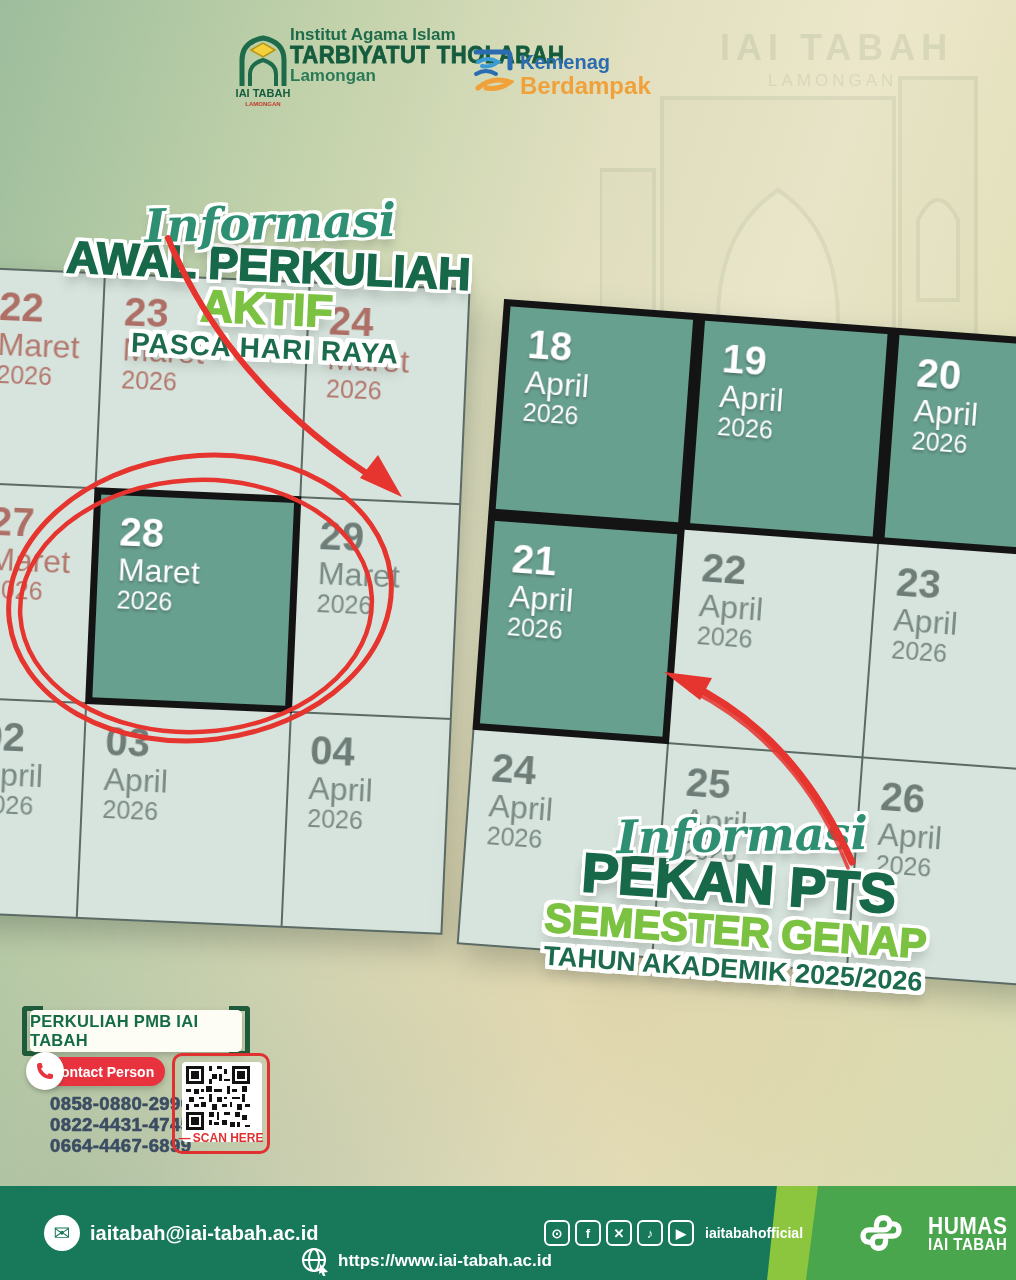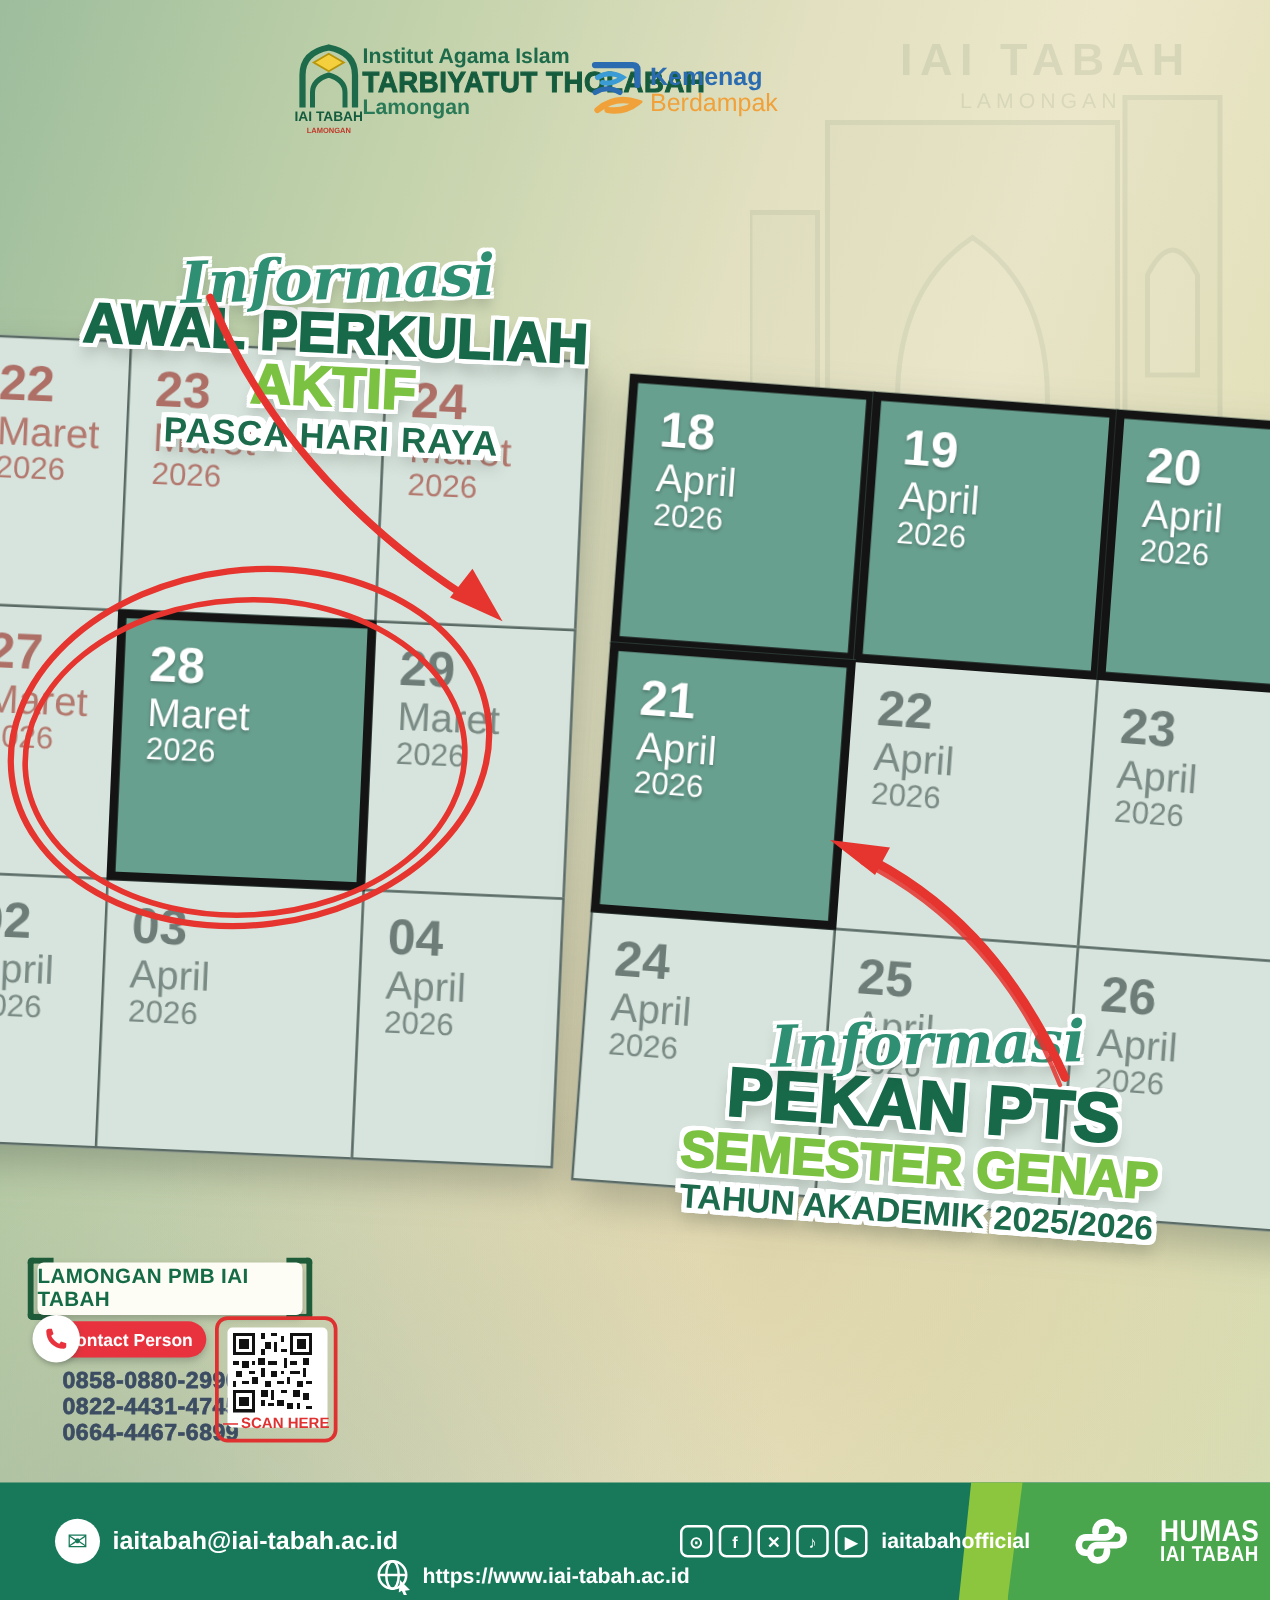--- a/index.html
+++ b/index.html
@@ -8,28 +8,28 @@
     background:
       radial-gradient(90% 60% at 8% 96%, rgba(150,175,150,.55), rgba(150,175,150,0) 60%),
       radial-gradient(70% 45% at 60% 78%, rgba(214,200,150,.55), rgba(214,200,150,0) 70%),
       linear-gradient(108deg,#9dbd9c 0%,#c2d2ab 24%,#e2e0c0 46%,#ece7ca 62%,#e2e0ba 80%,#d6dcb2 100%);}
   .abs{position:absolute;}
   
   #building{left:600px;top:20px;width:416px;height:900px;opacity:.13;}
   
   .hdr-text{line-height:1.05;}
   #iai-logo{left:234px;top:34px;width:58px;height:76px;}
-  #inst-block{left:290px;top:36px;}
+  #inst-block{left:290px;top:26px;}
   #inst-l1{font-size:17px;font-weight:bold;color:#1d6b4a;}
   #inst-l2{font-size:22px;font-weight:bold;color:#155c3e;letter-spacing:.5px;transform:scaleY(1.05);-webkit-text-stroke:.8px #155c3e;}
   #inst-l3{font-size:17px;font-weight:bold;color:#2a7a57;}
   #kemenag-icon{left:472px;top:48px;width:42px;height:46px;}
   #kemenag-block{left:520px;top:52px;}
   #kemenag-l1{font-size:20px;font-weight:bold;color:#2b6cb0;}
-  #kemenag-l2{font-size:20px;font-weight:normal;color:#f0a13a;}
+  #kemenag-l2{font-size:24px;font-weight:bold;color:#f0a13a;}
   #emp-block{left:643px;top:40px;width:150px;text-align:center;}
   #emp-ar{font-size:25px;font-weight:bold;color:#2f9e52;line-height:1.2;}
   #emp-en{font-size:12.5px;font-weight:bold;color:#23312a;letter-spacing:.2px;transform:scaleY(1.1);}
   
   .script{font-family:"DejaVu Serif",serif;font-style:italic;font-weight:bold;color:#2e8f72;
     text-shadow:-3px -3px 0 #fff,3px -3px 0 #fff,-3px 3px 0 #fff,3px 3px 0 #fff,-3px 0 0 #fff,3px 0 0 #fff,0 -3px 0 #fff,0 3px 0 #fff,0 8px 10px rgba(60,70,60,.35);}
   .ow{text-shadow:-4px -4px 0 #fff,4px -4px 0 #fff,-4px 4px 0 #fff,4px 4px 0 #fff,-4px 0 0 #fff,4px 0 0 #fff,0 -4px 0 #fff,0 4px 0 #fff,-2px -4px 0 #fff,2px -4px 0 #fff,-4px 2px 0 #fff,4px 2px 0 #fff,2px 4px 0 #fff,-2px 4px 0 #fff,4px -2px 0 #fff,-4px -2px 0 #fff,0 10px 12px rgba(60,70,60,.4);}
   #left-title{left:18px;top:196px;width:500px;text-align:center;transform:rotate(2.5deg);z-index:10;}
   #left-title .script{font-size:46px;transform:rotate(-4deg);display:inline-block;margin-bottom:-10px;}
   #lt1{font-size:45px;font-weight:bold;color:#17694a;-webkit-text-stroke:1.6px #17694a;letter-spacing:0;line-height:1;}
@@ -77,21 +77,21 @@
   #footer-stripe{position:absolute;left:772px;top:0;width:42px;height:94px;background:#8cc63e;transform:skewX(-6deg);}
   #footer-right{position:absolute;left:806px;top:0;width:210px;height:94px;background:#4aa64d;clip-path:polygon(12px 0,210px 0,210px 100%,0 100%);}
   .frow{position:absolute;top:0;height:94px;display:flex;align-items:center;color:#fff;}
   #email-row{left:44px;}
   #email-icon{width:36px;height:36px;background:#fff;border-radius:50%;display:flex;align-items:center;justify-content:center;font-size:20px;color:#17795a;margin-right:10px;}
   #email-text{font-size:20px;font-weight:bold;}
   #web-row{left:300px;margin-top:28px;}
   #web-text{font-size:17px;font-weight:bold;margin-left:8px;}
   #social-row{left:544px;}
   .sicon{width:22px;height:22px;border:2px solid #fff;border-radius:6px;margin-right:5px;display:flex;align-items:center;justify-content:center;font-size:13px;font-weight:bold;color:#fff;}
-  #social-handle{font-size:17px;font-weight:bold;margin-left:6px;}
+  #social-handle{font-size:14px;font-weight:bold;margin-left:6px;}
   #humas{left:858px;display:flex;align-items:center;}
   #humas-text{margin-left:24px;line-height:1;}
   #humas-l1{font-size:21px;font-weight:bold;letter-spacing:.5px;transform:scaleY(1.15);}
   #humas-l2{font-size:15px;font-weight:bold;letter-spacing:.5px;transform:scaleY(1.15);}
 </style>
 </head>
 <body>
 
 <div id="poster">
 
@@ -250,21 +250,21 @@
       <ellipse cx="196" cy="606" rx="176" ry="126" stroke-width="4.5" transform="rotate(-3 196 606)"></ellipse>
       <path d="M852 862 C 810 770, 755 715, 685 682" stroke-width="7"></path>
       <path d="M848 868 C 815 785, 760 725, 690 690" stroke-width="3.5" opacity=".85"></path>
       <polygon points="664,672 712,678 700,700" fill="#e6342f" stroke="none"></polygon>
     </g>
   </svg>
 
   <div id="info-label-wrap" class="abs">
     <div id="bracket-l" class="bracket"></div>
     <div id="bracket-r" class="bracket"></div>
-    <div id="info-label">LAMONGAN PMB IAI TABAH</div>
+    <div id="info-label">PERKULIAH PMB IAI TABAH</div>
   </div>
 
   <div id="contact-pill" class="abs">
     <span>Contact Person</span>
   </div>
   <div id="phone-badge" class="abs">
     <svg width="20" height="20" viewBox="0 0 20 20">
         <path d="M4 2 C3 2 2 3 2 4 C2 12 8 18 16 18 C17 18 18 17 18 16 L18 13.5 L13.8 12.2 L12.5 14 C10 13 7 10 6 7.5 L7.8 6.2 L6.5 2 Z" fill="#e8333f"></path>
       </svg>
   </div>

